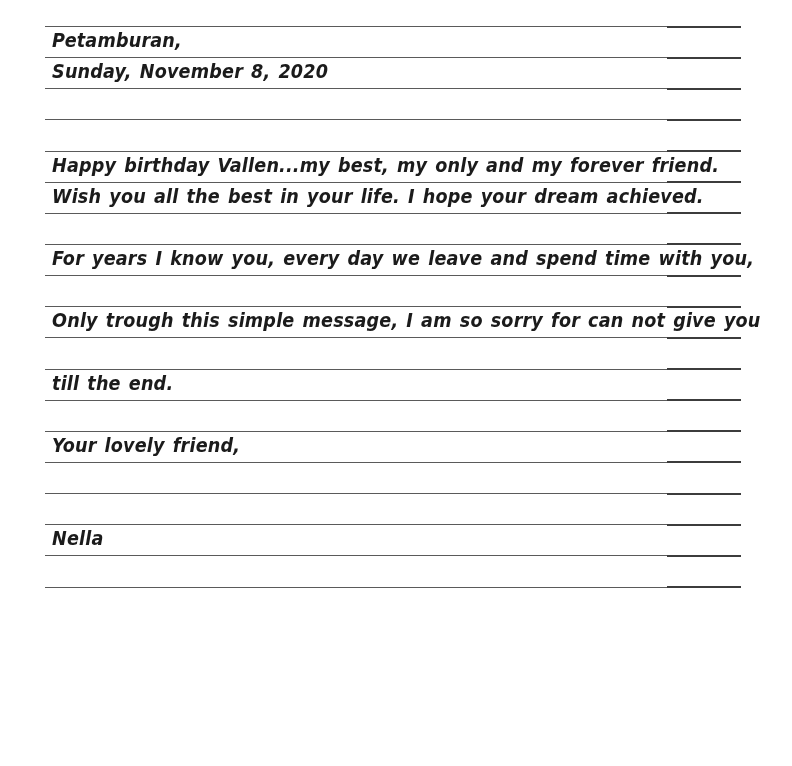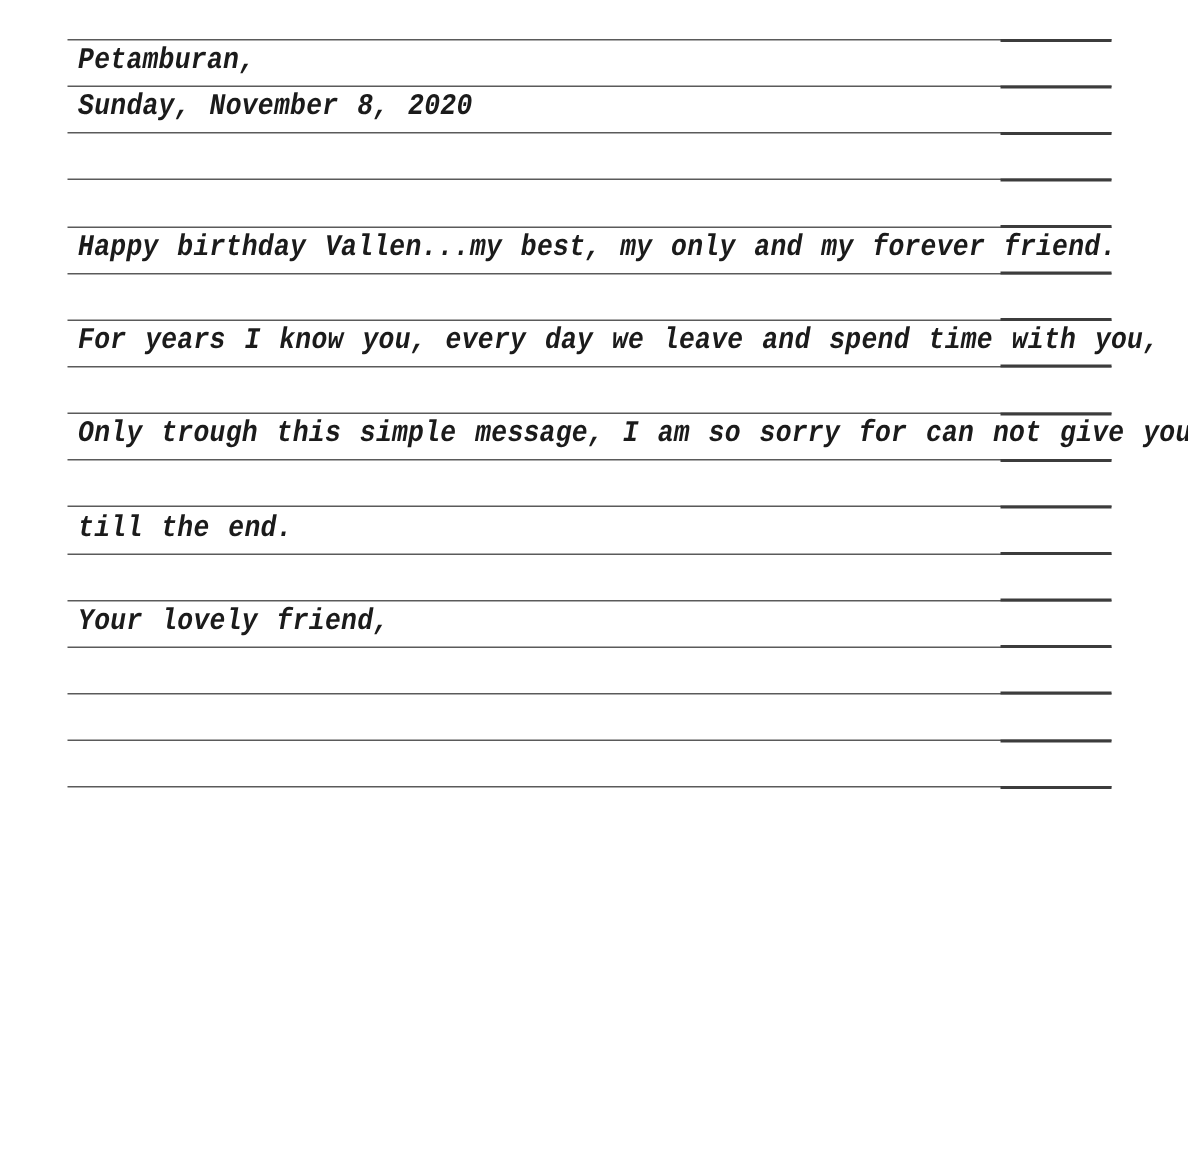--- a/index.html
+++ b/index.html
@@ -40,21 +40,20 @@
     top:27px;
     width:696px;
   }
   .row{
     position:relative;
     height:31.15px;
     box-sizing:border-box;
     border-bottom:1px solid var(--line);
     display:flex;
     align-items:flex-end;
-    font-family:Liberation Mono, monospace;
   }
   .row::after{
     content:"";
     position:absolute;
     right:0;
     bottom:-1.5px;
     width:74px;
     height:2px;
     background:var(--line-dark);
   }
@@ -87,20 +86,23 @@
       <div class="row">
         <span class="ink"></span>
       </div>
       <div class="row">
         <span class="ink"></span>
       </div>
       <div class="row">
         <span class="ink">Happy birthday Vallen...my best, my only and my forever friend.</span>
       </div>
       <div class="row">
+        <span class="ink">Wish you all the best in your life. I hope your dream achieved.</span>
+      </div>
+      <div class="row">
         <span class="ink"></span>
       </div>
       <div class="row">
         <span class="ink">For years I know you, every day we leave and spend time with you,</span>
       </div>
       <div class="row">
         <span class="ink"></span>
       </div>
       <div class="row">
         <span class="ink">Only trough this simple message, I am so sorry for can not give you</span>
@@ -117,16 +119,19 @@
       <div class="row">
         <span class="ink">Your lovely friend,</span>
       </div>
       <div class="row">
         <span class="ink"></span>
       </div>
       <div class="row">
         <span class="ink"></span>
       </div>
       <div class="row">
+        <span class="ink">Nella</span>
+      </div>
+      <div class="row">
         <span class="ink"></span>
       </div>
     </div>
 </div>
 
 </body></html>

